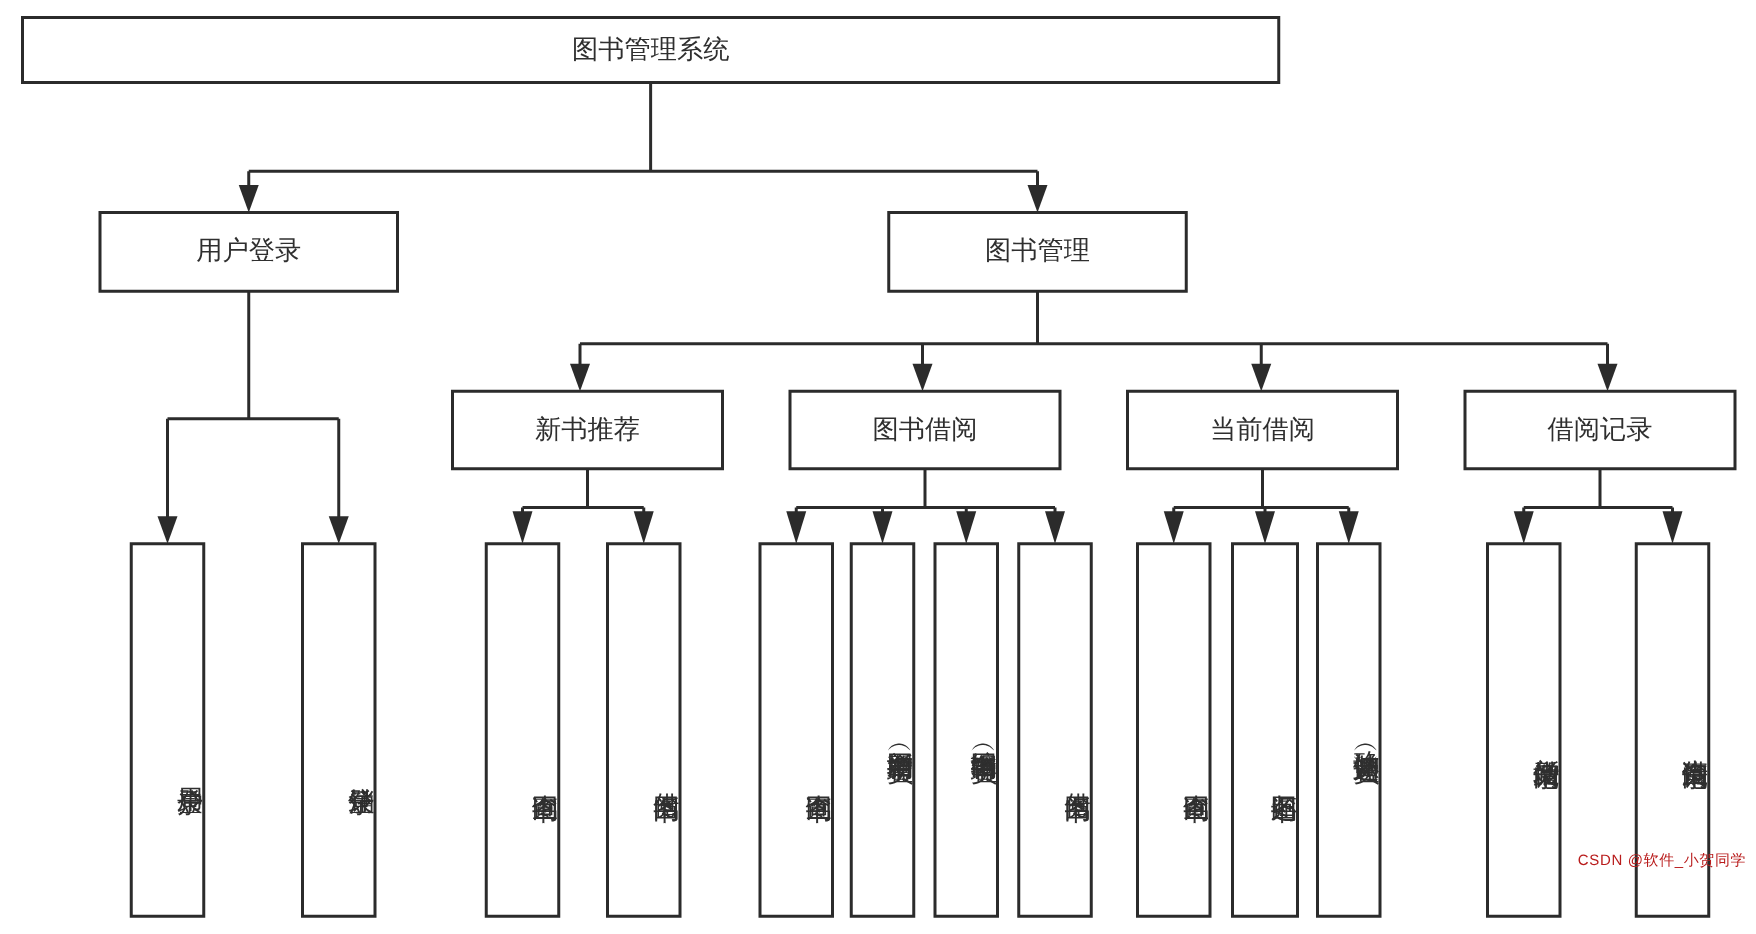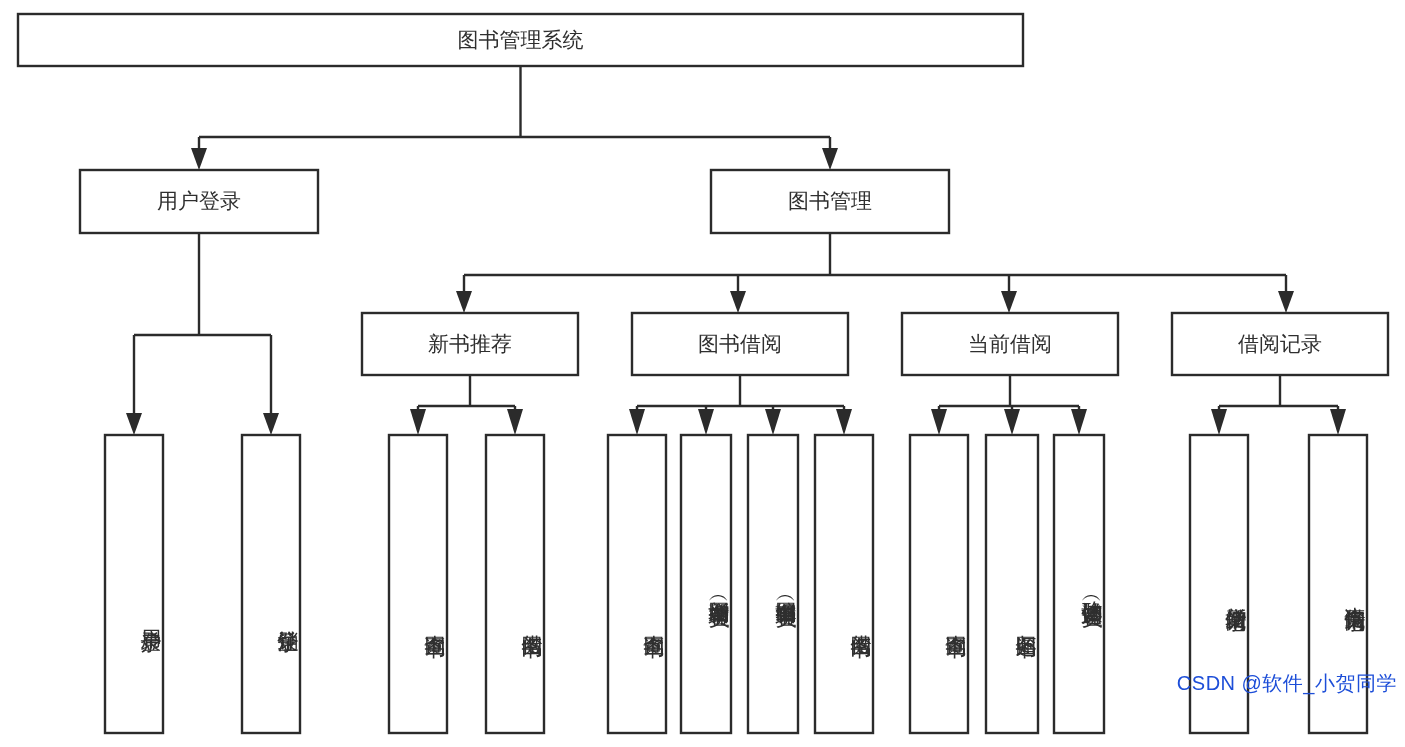--- a/index.html
+++ b/index.html
@@ -61,22 +61,22 @@
     pointer-events: none;
     display: flex;
     align-items: flex-start;
     justify-content: center;
   }
   .watermark {
     position: absolute;
     right: 8px;
     bottom: 4px;
     font-family: "Liberation Sans", "DejaVu Sans", sans-serif;
-    font-size: 20px;
-    color: #1d4ed8;
+    font-size: 12px;
+    color: #b91c1c;
     letter-spacing: 0.5px;
     white-space: nowrap;
   }
 </style>
 </head>
 <body>
 
 <div id="diagram-root">
 
   <svg class="diagram-canvas" viewBox="0 0 1405 747">

